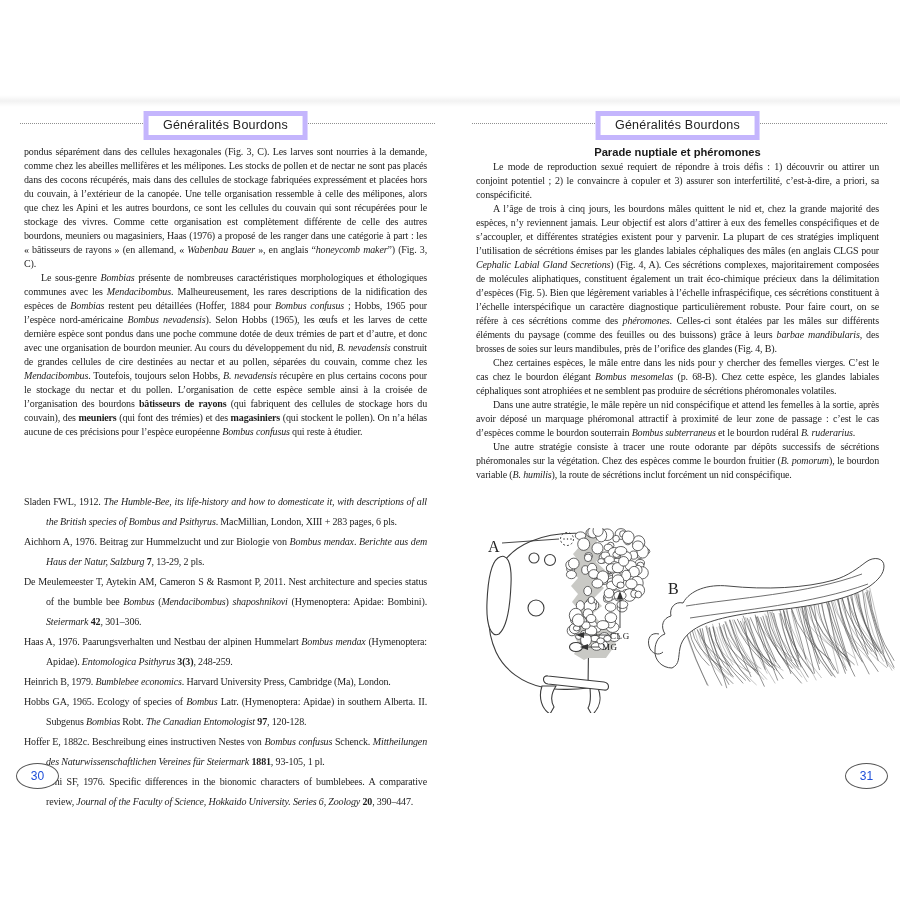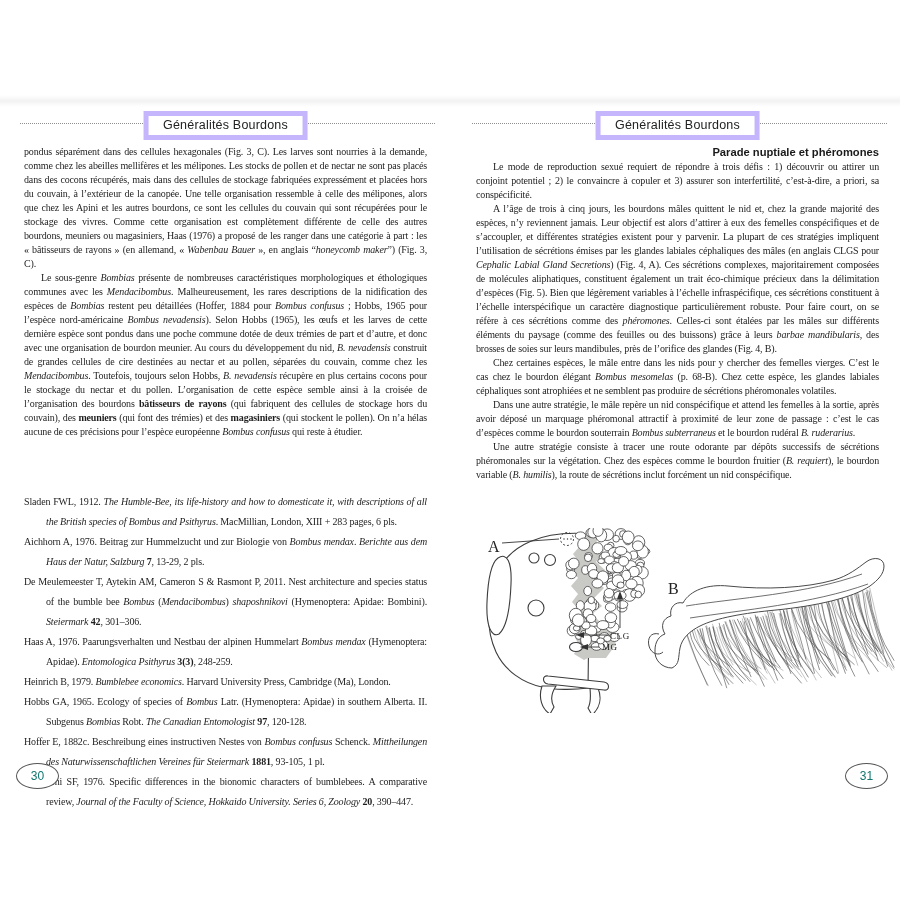--- a/index.html
+++ b/index.html
@@ -21,31 +21,31 @@
             color:#222;white-space:nowrap;}
 
   .body-text{position:absolute;left:24px;width:403px;text-align:justify;
              font-size:10px;line-height:14px;letter-spacing:-0.15px;}
   #page-left .body-text{top:145px;}
   #page-right .body-text{left:26px;top:145px;}
   p.para{margin:0;}
   p.para.indent{text-indent:17px;}
 
   .section-heading{font-family:"Liberation Sans", sans-serif;font-weight:bold;
-                   font-size:11.2px;letter-spacing:0;color:#1a1a1a;text-align:right;}
+                   font-size:11.2px;letter-spacing:0;color:#1a1a1a;text-align:center;}
   #page-left .section-heading{position:absolute;left:24px;top:471px;width:403px;}
   .inflow-heading{margin:0 0 1px 0;text-indent:0;}
 
   .refs{position:absolute;left:24px;top:492px;width:403px;font-size:10px;
         line-height:20px;letter-spacing:-0.15px;text-align:justify;}
   .ref{margin:0;padding-left:22px;text-indent:-22px;}
 
   .page-number{position:absolute;top:763px;width:41px;height:24px;border:1.2px solid #555;
                border-radius:50%;display:flex;align-items:center;justify-content:center;
-               font-family:"Liberation Sans", sans-serif;font-size:12px;color:#0f766e;background:#fff;}
+               font-family:"Liberation Sans", sans-serif;font-size:12px;color:#1d4ed8;background:#fff;}
   #page-left .page-number{left:16px;}
   #page-right .page-number{left:395px;}
 
   .figure{position:absolute;left:28px;top:528px;width:420px;height:185px;}
   .figure svg{display:block;width:420px;height:185px;}
   .fig-label{font-family:"Liberation Serif", serif;font-size:16px;fill:#222;}
   .fig-ann{font-family:"Liberation Serif", serif;font-size:9px;letter-spacing:.6px;fill:#222;}
 
   .caption{position:absolute;left:26px;top:706px;width:403px;text-align:center;
            font-size:10.4px;line-height:14.5px;letter-spacing:-0.1px;color:#1e1e1e;}
@@ -90,21 +90,21 @@
       <div class="rule"></div>
       <div class="head-box">Généralités Bourdons</div>
     </div>
 
     <div class="body-text">
       <div class="section-heading inflow-heading">Parade nuptiale et phéromones</div>
       <p class="para indent">Le mode de reproduction sexué requiert de répondre à trois défis : 1) découvrir ou attirer un conjoint potentiel ; 2) le convaincre à copuler et 3) assurer son interfertilité, c’est-à-dire, a priori, sa conspécificité.</p>
       <p class="para indent">A l’âge de trois à cinq jours, les bourdons mâles quittent le nid et, chez la grande majorité des espèces, n’y reviennent jamais. Leur objectif est alors d’attirer à eux des femelles conspécifiques et de s’accoupler, et différentes stratégies existent pour y parvenir. La plupart de ces stratégies impliquent l’utilisation de sécrétions émises par les glandes labiales céphaliques des mâles (en anglais CLGS pour <i>Cephalic Labial Gland Secretions</i>) (Fig. 4, A). Ces sécrétions complexes, majoritairement composées de molécules aliphatiques, constituent également un trait éco-chimique précieux dans la délimitation d’espèces (Fig. 5). Bien que légèrement variables à l’échelle infraspécifique, ces sécrétions constituent à l’échelle interspécifique un caractère diagnostique particulièrement robuste. Pour faire court, on se réfère à ces sécrétions comme des <i>phéromones</i>. Celles-ci sont étalées par les mâles sur différents éléments du paysage (comme des feuilles ou des buissons) grâce à leurs <i>barbae mandibularis</i>, des brosses de soies sur leurs mandibules, près de l’orifice des glandes (Fig. 4, B).</p>
       <p class="para indent">Chez certaines espèces, le mâle entre dans les nids pour y chercher des femelles vierges. C’est le cas chez le bourdon élégant <i>Bombus mesomelas</i> (p. 68-B). Chez cette espèce, les glandes labiales céphaliques sont atrophiées et ne semblent pas produire de sécrétions phéromonales volatiles.</p>
       <p class="para indent">Dans une autre stratégie, le mâle repère un nid conspécifique et attend les femelles à la sortie, après avoir déposé un marquage phéromonal attractif à proximité de leur zone de passage : c’est le cas d’espèces comme le bourdon souterrain <i>Bombus subterraneus</i> et le bourdon rudéral <i>B. ruderarius</i>.</p>
-      <p class="para indent">Une autre stratégie consiste à tracer une route odorante par dépôts successifs de sécrétions phéromonales sur la végétation. Chez des espèces comme le bourdon fruitier (<i>B. requiert</i>), le bourdon variable (<i>B. humilis</i>), la route de sécrétions inclut forcément un nid conspécifique.</p>
+      <p class="para indent">Une autre stratégie consiste à tracer une route odorante par dépôts successifs de sécrétions phéromonales sur la végétation. Chez des espèces comme le bourdon fruitier (<i>B. pomorum</i>), le bourdon variable (<i>B. humilis</i>), la route de sécrétions inclut forcément un nid conspécifique.</p>
     </div>
 
     <div class="figure">
       <svg id="fig4" viewBox="0 0 420 185">
 
         <g id="hairs2" fill="none" stroke="#8a8a8a" stroke-width="0.5" stroke-linecap="round">
             <path d="M207.6,103.8 Q217.1,133.5 230.4,157.8"></path>
             <path d="M216.0,100.8 Q221.7,127.6 247.2,149.5"></path>
             <path d="M219.3,102.0 Q224.2,126.8 250.8,147.1"></path>
             <path d="M221.7,101.6 Q229.3,128.2 255.3,149.9"></path>

